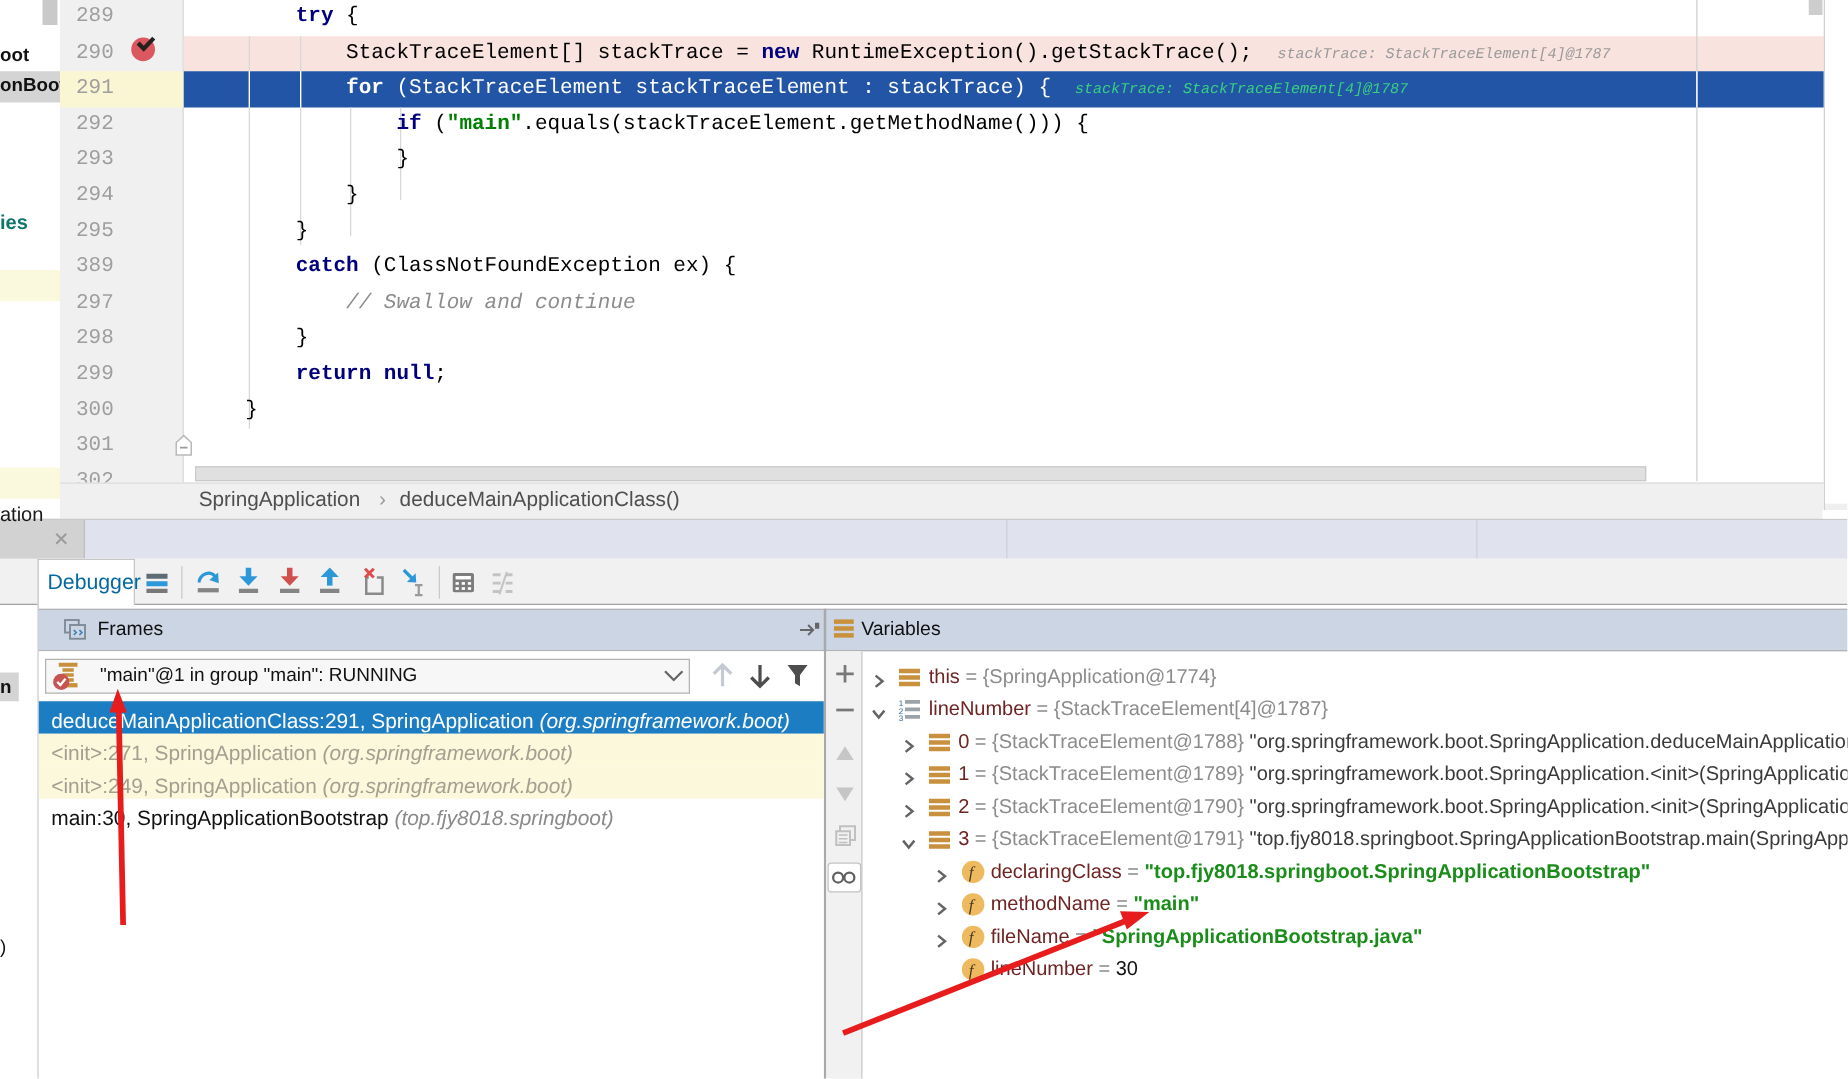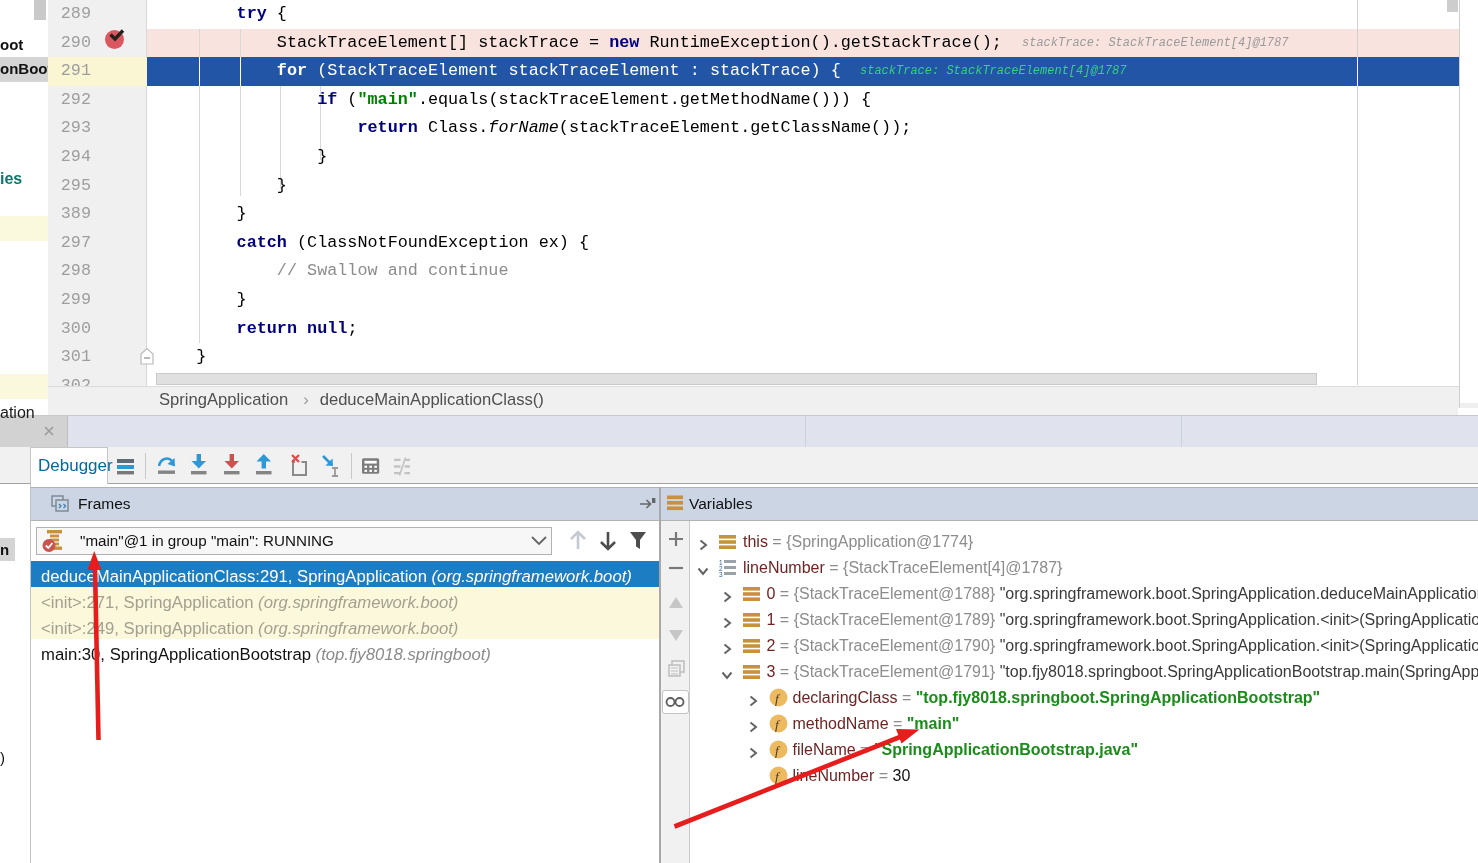--- a/index.html
+++ b/index.html
@@ -7,21 +7,21 @@
        font-family:"Liberation Sans",sans-serif;}
   .abs{position:absolute}
   .mono{font-family:"Liberation Mono",monospace;font-size:12px;line-height:28.6px;white-space:pre}
   .codewrap{font-family:"Liberation Mono",monospace;font-size:16.8px;line-height:28.6px}
   .codewrap>div{white-space:pre;height:28.6px}
   .ln{position:absolute;left:48px;width:43px;text-align:right;color:#9e9e9e;
       font-family:"Liberation Mono",monospace;font-size:16.8px;line-height:28.6px}
   .k{color:#00007f;font-weight:bold}
   .kw{color:#fff;font-weight:bold}
   .s{color:#008000;font-weight:bold}
-  .cm{color:#8c8c8c;}
+  .cm{color:#8c8c8c;font-style:italic}
   .guide{position:absolute;width:1px;background:#d8d8d8}
   .vrow{position:absolute;height:26px;display:flex;align-items:flex-end;white-space:pre;
         font-size:16px;color:#1f1f1f}
   .frow{position:absolute;left:31px;right:819px;height:26px;display:flex;align-items:flex-end;
         white-space:pre;font-size:16.7px;padding-left:10px}
   .grey{color:#8c8c8c}
   .maroon{color:#6e2423}
   .gval{color:#1a8c1a;font-weight:bold}
   .chev{flex:0 0 12px;height:12px;margin-right:10px}
   .icon18{flex:0 0 18px;height:18px;margin-right:6px}
@@ -71,21 +71,20 @@
 <svg class="abs" style="left:103px;top:27px" width="24" height="24" viewBox="0 0 24 24">
   <circle cx="11.5" cy="12.5" r="9.5" fill="#db5860"></circle>
   <path d="M7.5 7.5 L12 12 L20 3.5" stroke="#26211c" stroke-width="3.4" fill="none"></path>
 </svg>
 
 <div class="abs codewrap" style="left:156px;top:0;color:#000">
     <div>        <span class="k">try</span> {</div>
     <div>            StackTraceElement[] stackTrace = <span class="k">new</span> RuntimeException().getStackTrace();</div>
     <div style="color:#fff">            <span class="kw">for</span> (StackTraceElement stackTraceElement : stackTrace) {</div>
     <div>                <span class="k">if</span> (<span class="s">"main"</span>.equals(stackTraceElement.getMethodName())) {</div>
-    <div>                    <span class="k">return</span> Class.<span style="font-style:italic">forName</span>(stackTraceElement.getClassName());</div>
     <div>                }</div>
     <div>            }</div>
     <div>        }</div>
     <div>        <span class="k">catch</span> (ClassNotFoundException ex) {</div>
     <div>            <span class="cm">// Swallow and continue</span></div>
     <div>        }</div>
     <div>        <span class="k">return</span> <span class="k">null</span>;</div>
     <div>    }</div>
   </div>
 

